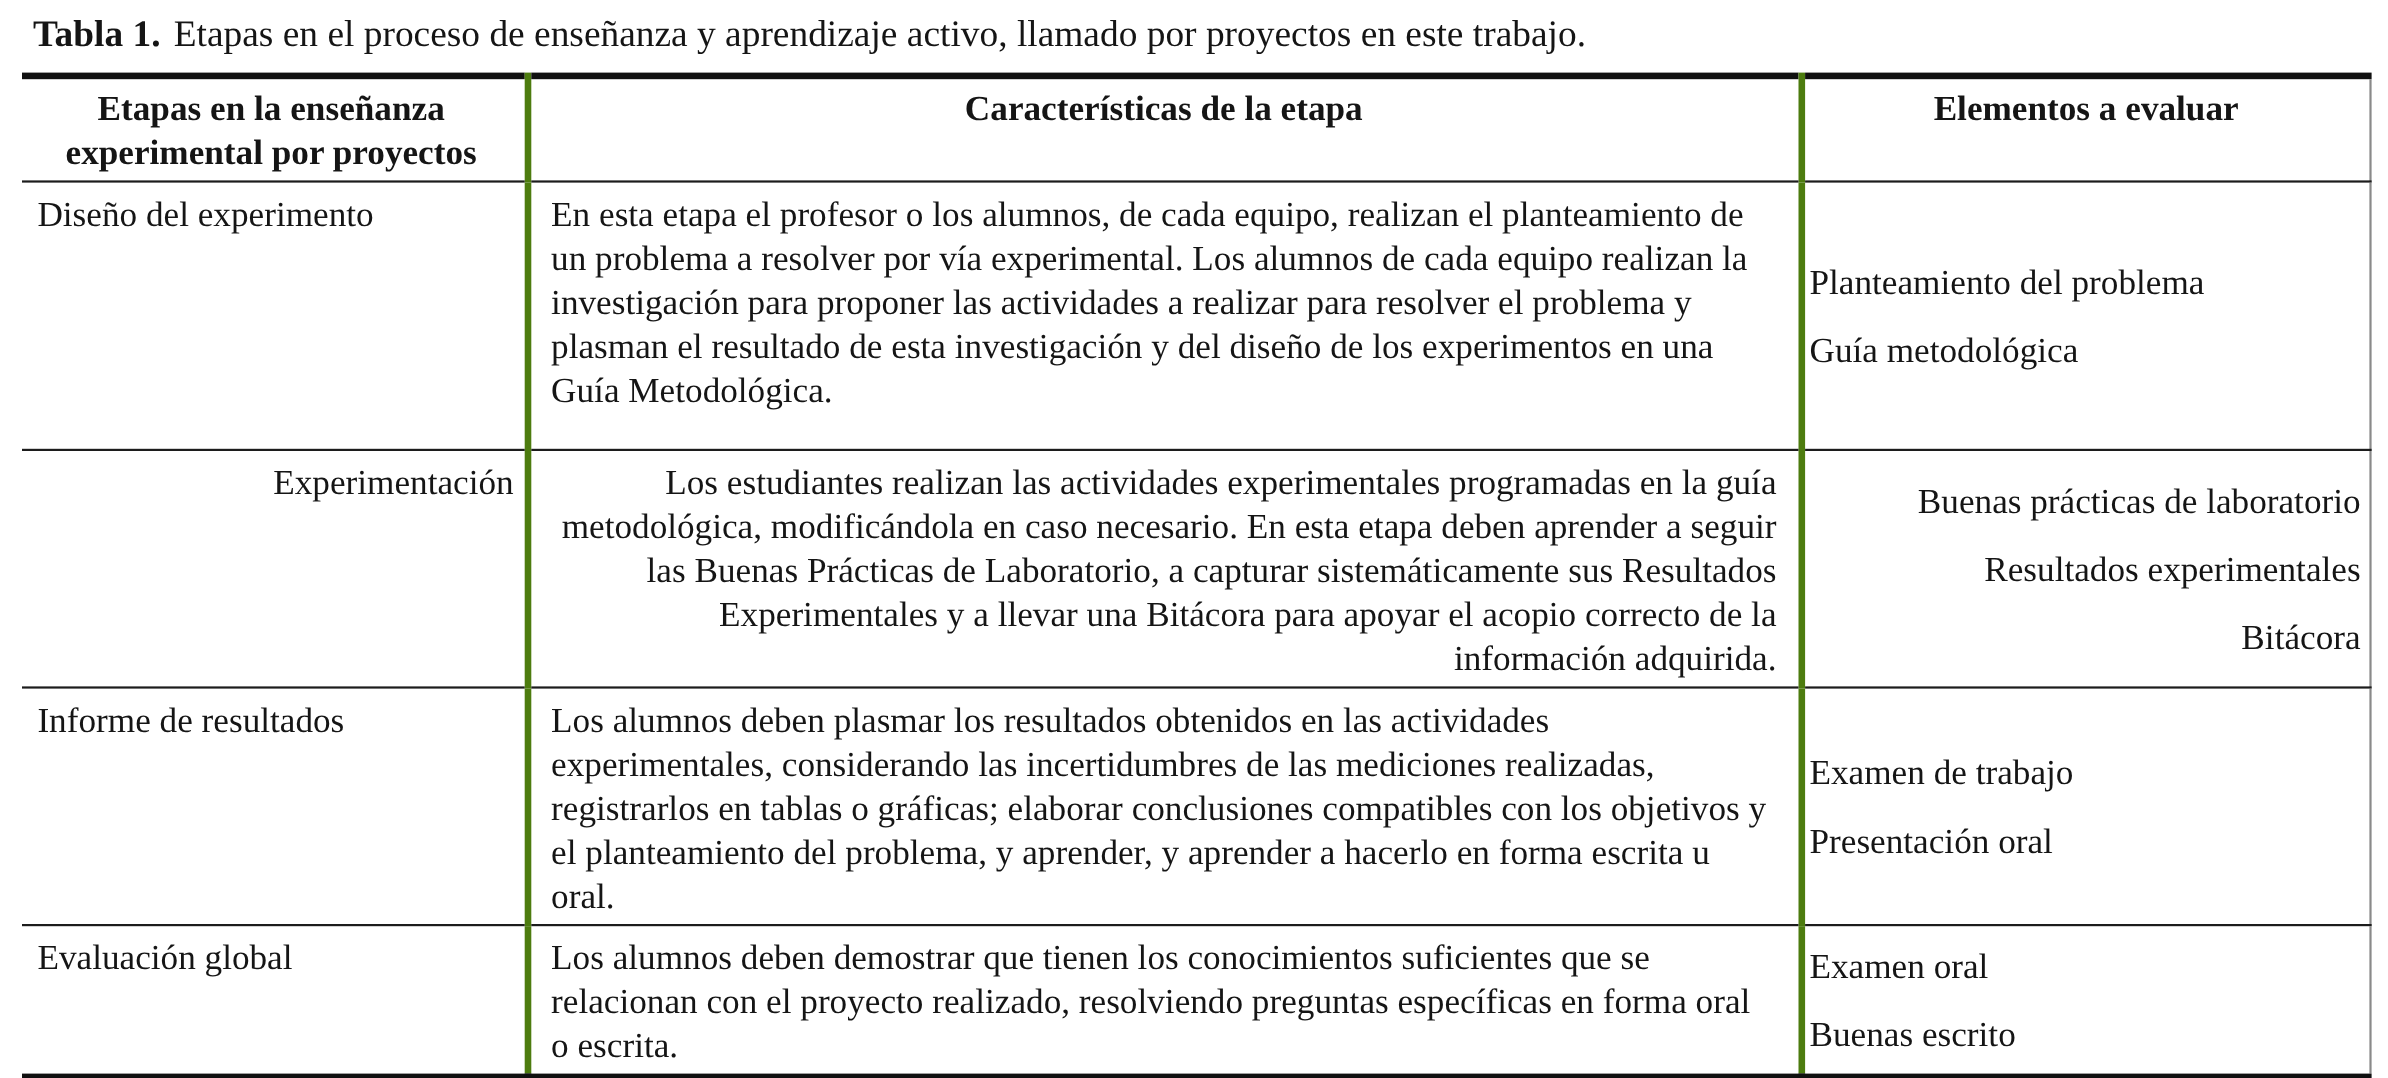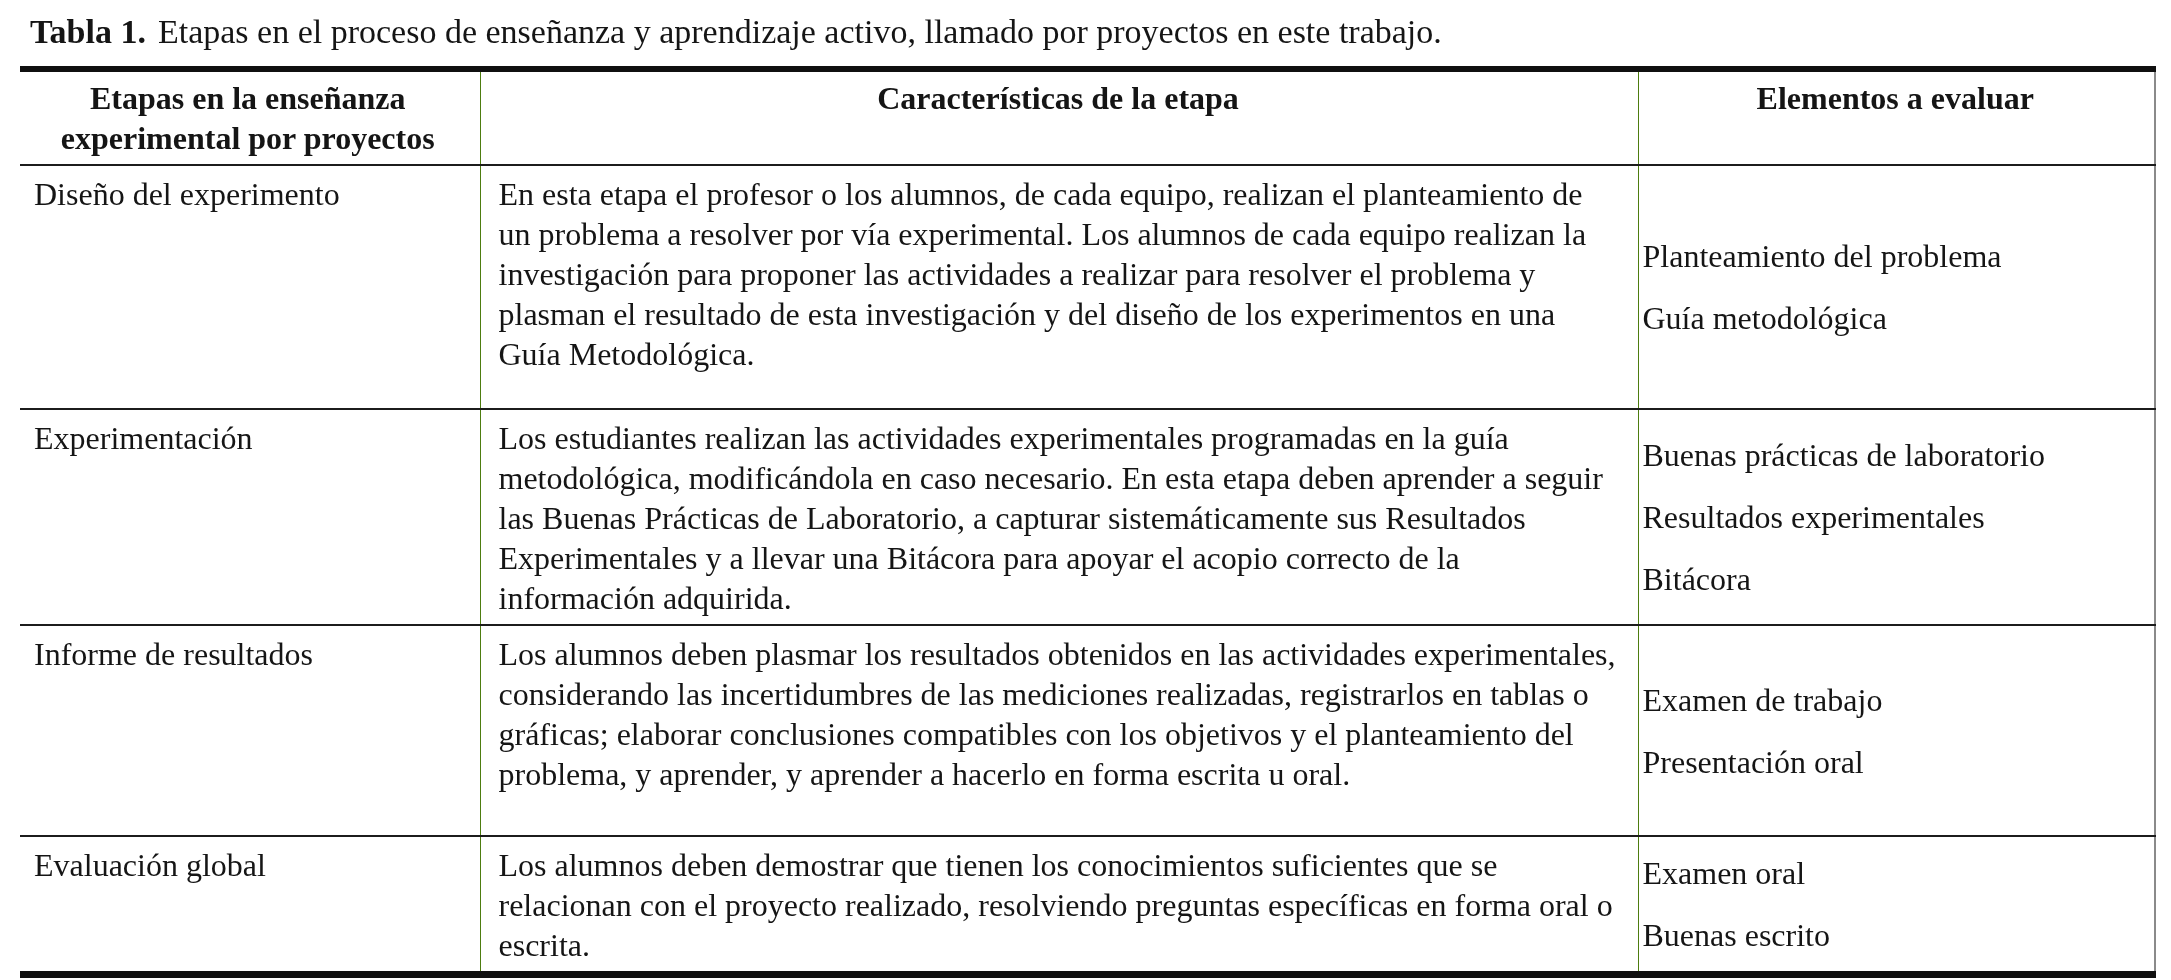--- a/index.html
+++ b/index.html
@@ -42,26 +42,26 @@
     line-height: 40px;
   }
   col.c1 { width: 460px; }
   col.c2 { width: 1158px; }
   col.c3 { width: 517px; }
 
   th, td {
     border-bottom: 2px solid #1c1c1c;
     box-sizing: border-box;
   }
-  .v-left { border-left: 1px solid #4d7c0f; }
+  .v-left { border-left: 6px solid #4d7c0f; }
   .v-right { border-right: 2px solid #8a8a8a; }
 
   thead tr { height: 96px; }
   tr.r1 { height: 244px; }
-  tr.r2 { height: 210px; }
+  tr.r2 { height: 210px; text-align: right; }
   tr.r3 { height: 211px; }
   tr.r4 { height: 123px; }
 
   th {
     font-weight: bold;
     text-align: center;
     vertical-align: top;
     padding: 6px 18px 6px 16px;
   }
   th.first { padding-left: 14px; }

